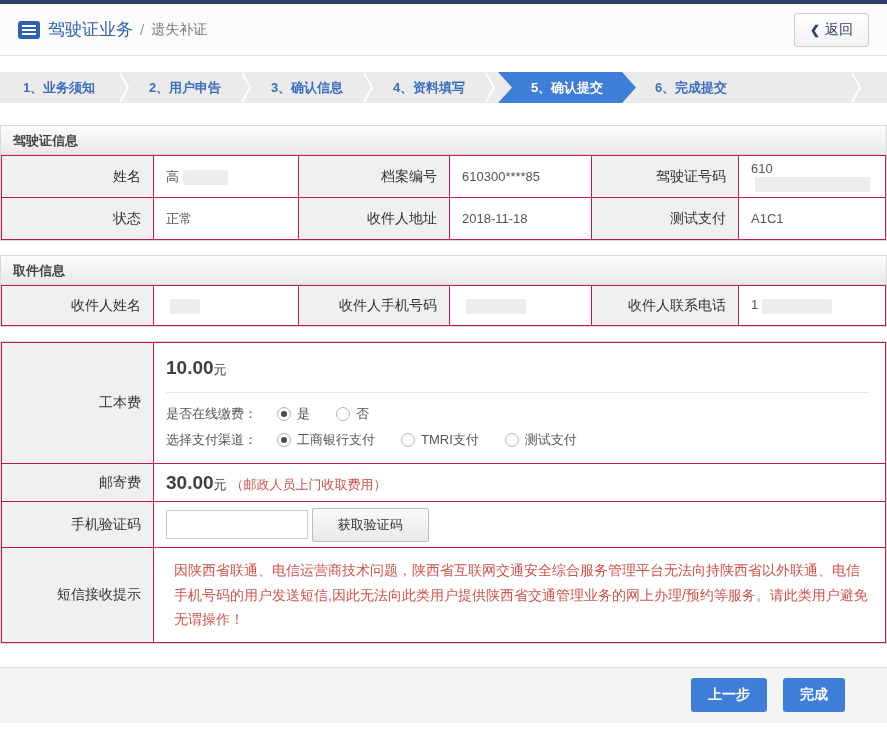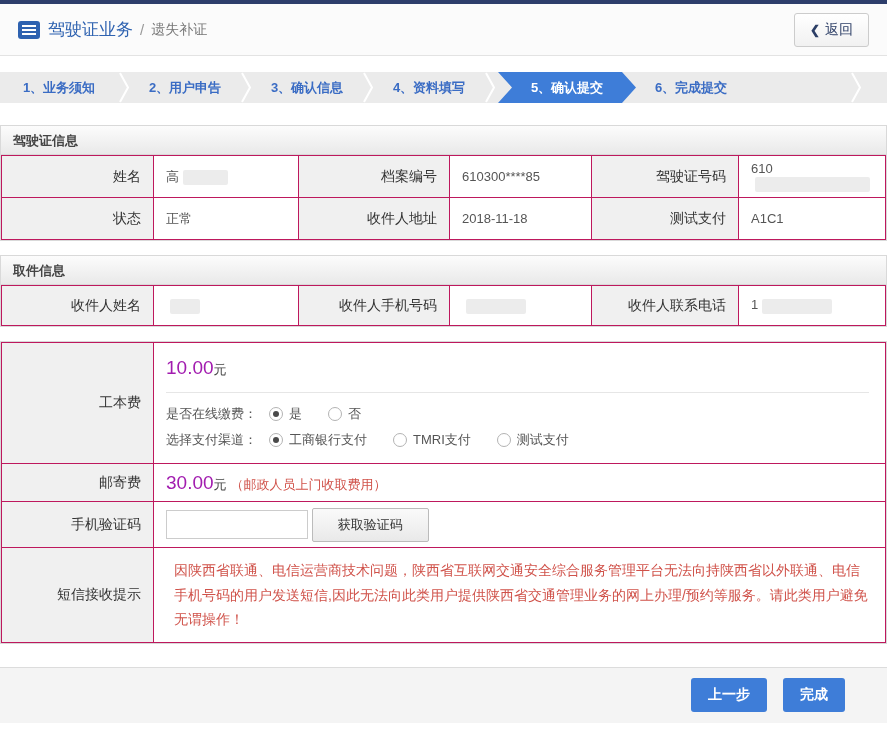--- a/index.html
+++ b/index.html
@@ -43,25 +43,25 @@
   td { border:1px solid #be185d; font-size:13px; color:#555; }
   tr { height:42px; }
   .pickup tr { height:40px; }
   td.lbl { background:#f0f0f0; text-align:right; padding-right:12px; color:#333; font-size:14px; }
   td.val { background:#fff; padding-left:12px; }
   .redact { display:inline-block; height:15px; background:#ececec; border-radius:2px; vertical-align:middle; margin-left:4px; }
   .rw30{width:30px} .rw45{width:45px} .rw60{width:60px} .rw70{width:70px} .rw115{width:115px} .rw150{width:150px}
 
   
   .fee-cell { padding:14px 16px; }
-  .fee-amount { font-size:19px; font-weight:normal; color:#a21caf; }
+  .fee-amount { font-size:19px; font-weight:bold; color:#404040; }
   .fee-unit { font-size:13px; color:#444; font-weight:normal; }
   .fee-divider { border:none; border-top:1px solid #e6e6e6; margin:13px 0 12px; }
   .opt-line { display:flex; align-items:center; margin-top:8px; font-size:13px; color:#555; }
-  .opt-q { margin-right:12px; }
+  .opt-q { margin-right:20px; }
   .radio { display:inline-block; width:14px; height:14px; border:1px solid #b3b3b3; border-radius:50%;
            background:#fff; position:relative; margin-right:6px; flex:0 0 auto; cursor:pointer; }
   .radio.checked::after { content:''; position:absolute; left:3px; top:3px; width:6px; height:6px;
            background:#4a4a4a; border-radius:50%; }
   .opt { display:flex; align-items:center; margin-right:26px; }
   .mailrow { height:38px; }
   .mail-note { font-size:13px; color:#d0524a; margin-left:4px; }
   .caprow { height:46px; }
   .cap-input { width:142px; height:29px; border:1px solid #ccc; padding:0 6px; font-size:13px; vertical-align:middle; }
   .cap-btn { display:inline-block; padding:7px 25px; background:linear-gradient(#fafafa,#e9e9e9);

